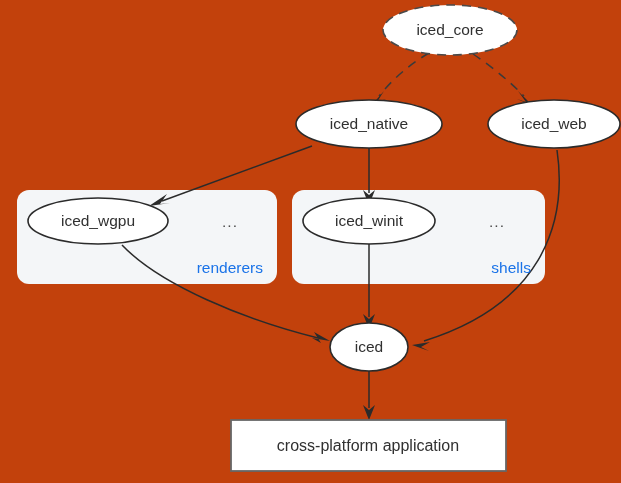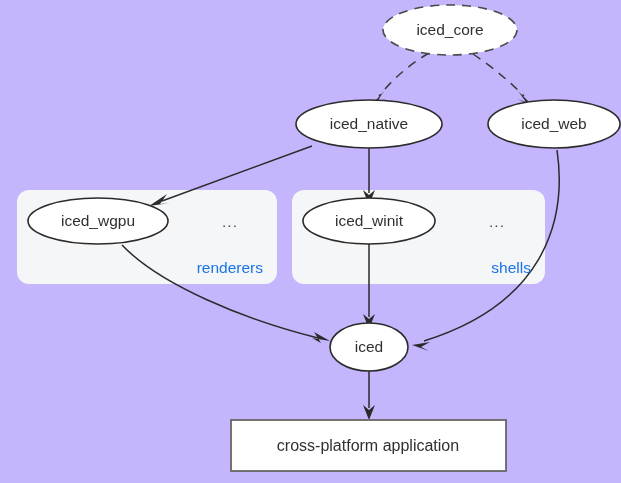--- a/index.html
+++ b/index.html
@@ -7,21 +7,21 @@
     padding: 0;
     background: #ffffff;
   }
   body {
     font-family: "Liberation Sans", sans-serif;
   }
   #diagram-root {
     position: relative;
     width: 621px;
     height: 483px;
-    background: #c4b5fd;
+    background: #c2410c;
     overflow: hidden;
   }
   svg#graph {
     position: absolute;
     top: 0;
     left: 0;
     width: 621px;
     height: 483px;
   }
   .node-ellipse {

